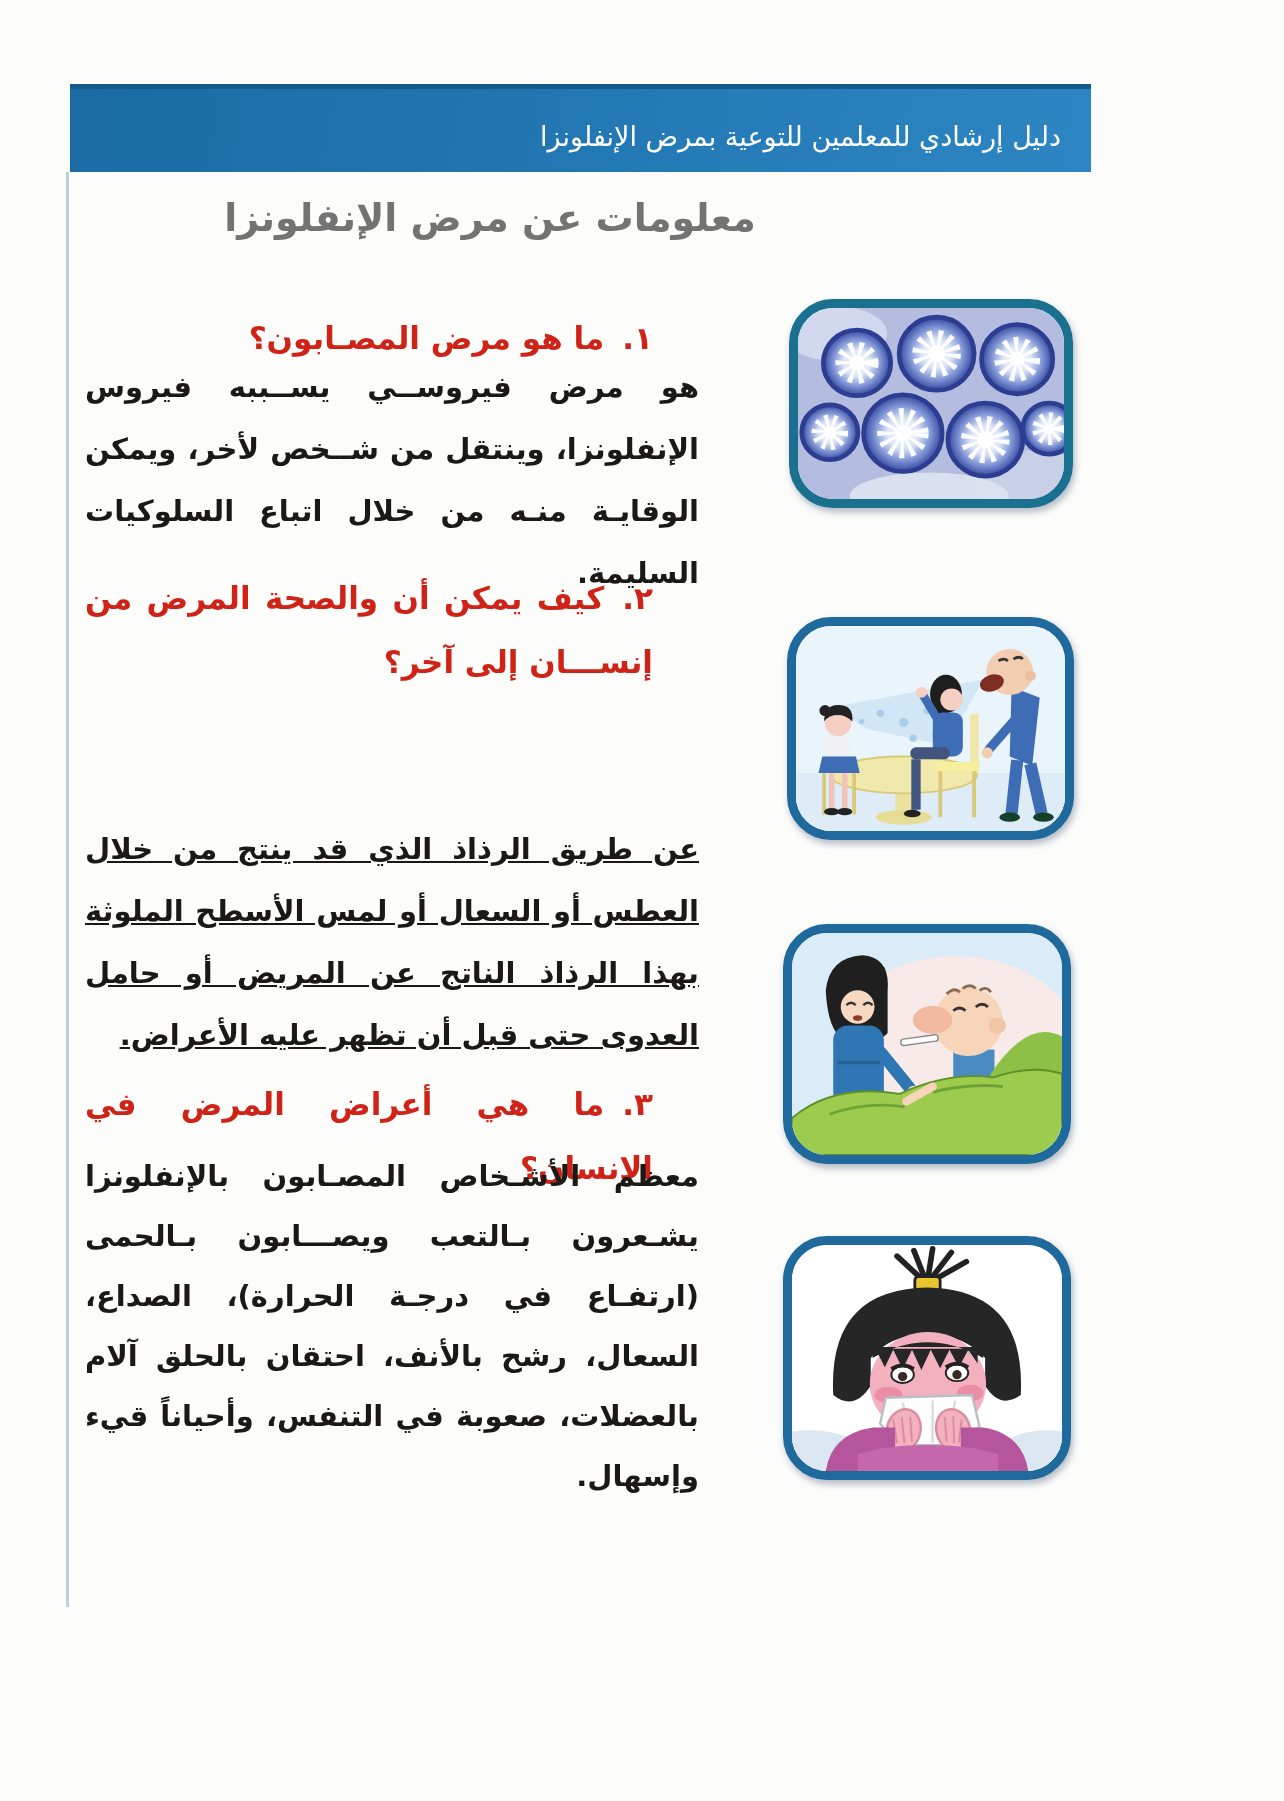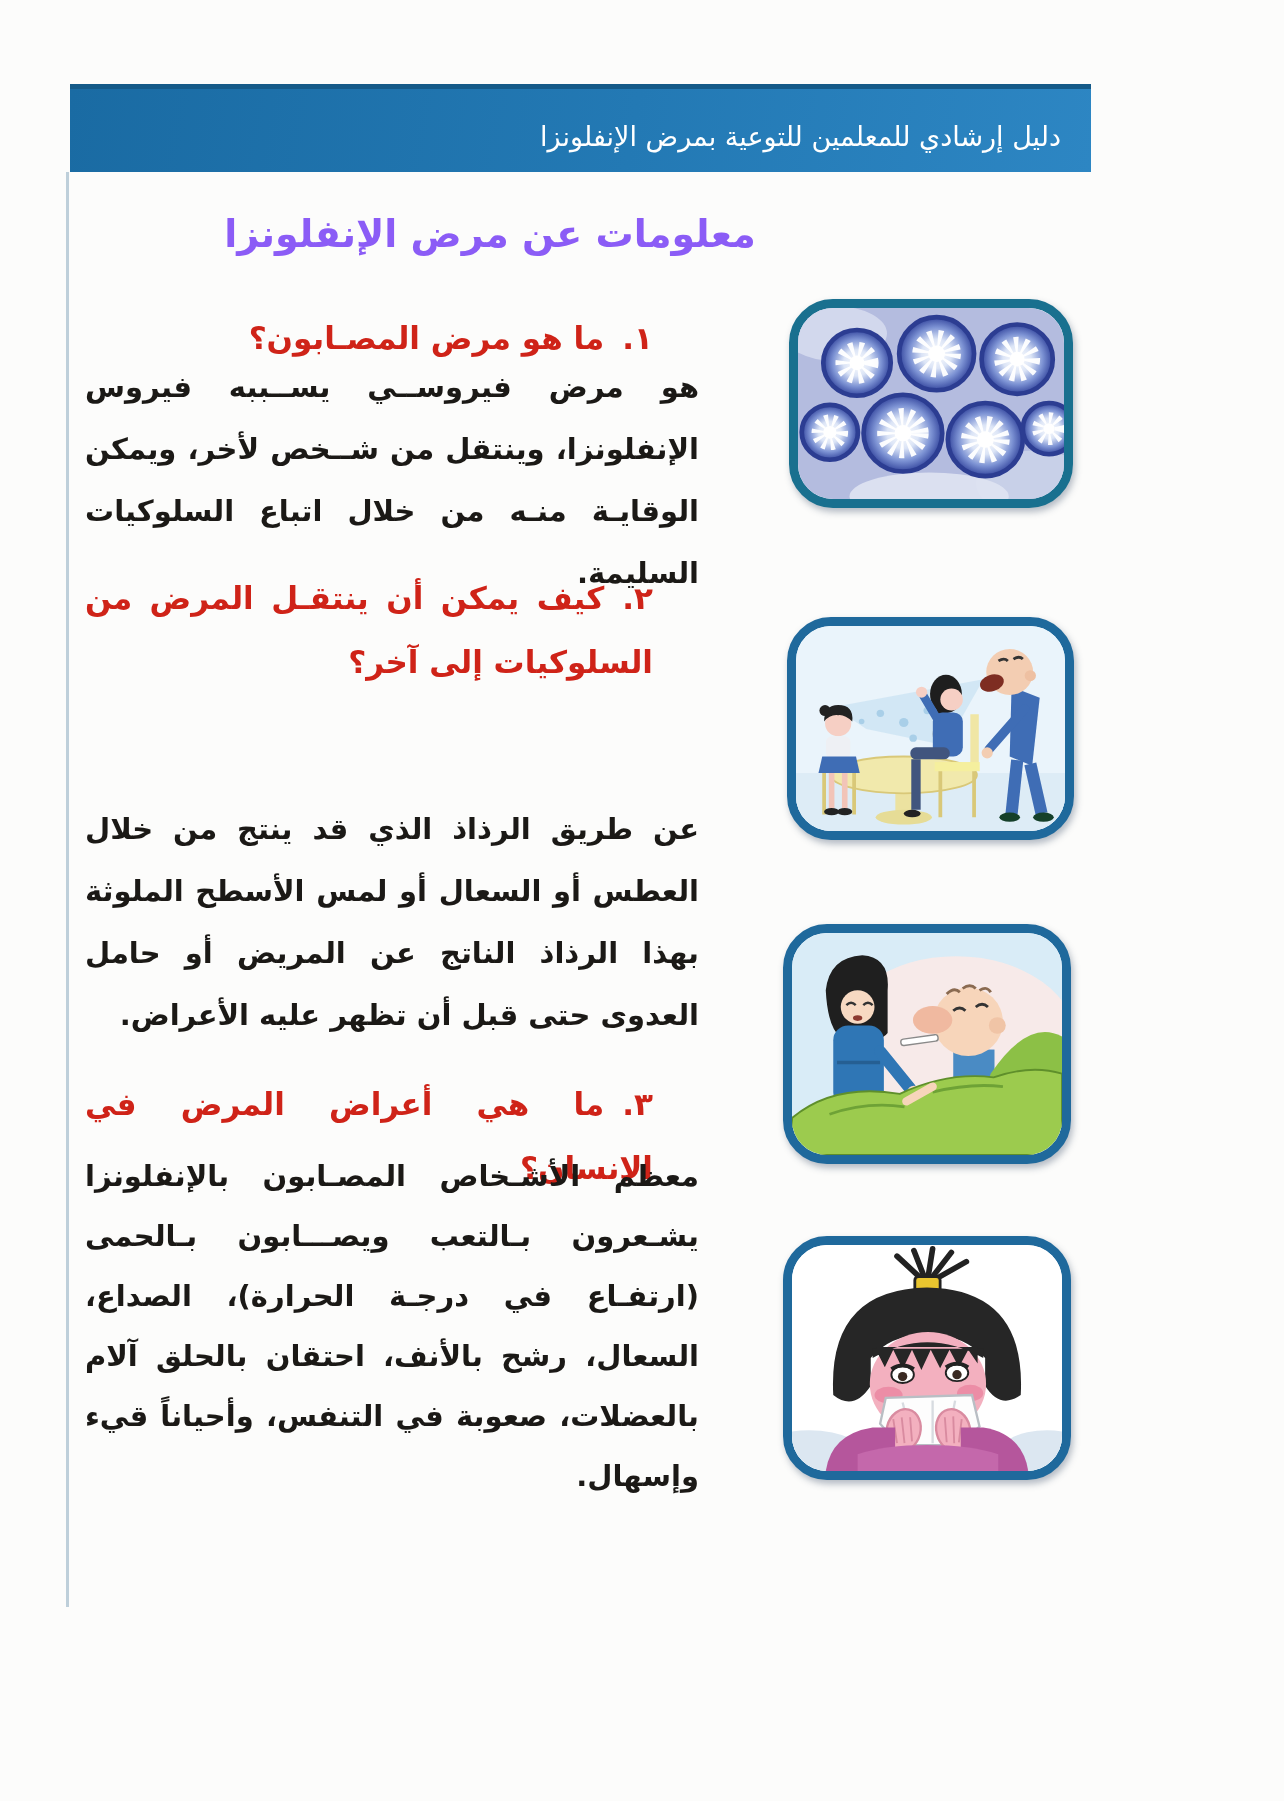--- a/index.html
+++ b/index.html
@@ -13,35 +13,35 @@
     background:linear-gradient(100deg,#1a6ba3 0%,#2379b4 55%,#2d86c3 100%);
     border-top:5px solid #155a88; }
   .header-title { position:absolute; right:30px; top:0; height:100%; line-height:96px;
     color:#ffffff; font-weight:normal; font-size:27px; direction:rtl; white-space:nowrap; }
 
   
   .frame-line { position:absolute; left:66px; top:172px; width:3px; height:1435px;
     background:#a9c0cf; opacity:.75; }
 
   
-  .page-title { position:absolute; left:180px; top:212px; width:620px; text-align:center;
-    font-size:38px; font-weight:bold; color:#8b5cf6; direction:rtl; }
+  .page-title { position:absolute; left:180px; top:196px; width:620px; text-align:center;
+    font-size:38px; font-weight:bold; color:#737373; direction:rtl; }
 
   
   .question { position:absolute; left:85px; width:614px; direction:rtl;
     color:#cf2318; font-weight:bold; font-size:31px; line-height:64px;
     text-align:justify; padding-right:46px; }
   .q-num { margin-left:18px; }
   .answer { position:absolute; left:85px; width:614px; direction:rtl;
     color:#1b1916; font-weight:bold; font-size:29px; line-height:62px;
     text-align:justify; text-justify:inter-word; }
   #q1 { top:306px; }
   #a1 { top:356px; }
   #q2 { top:566px; }
-  #a2 { top:798px; }
+  #a2 { top:818px;text-decoration:underline; }
   #q3 { top:1072px; }
   #a3 { top:1146px; line-height:60px; }
 
   
   .figure { position:absolute; border:9px solid #1f699c; border-radius:44px;
     overflow:hidden; background:#ffffff; box-shadow:2px 4px 7px rgba(40,60,90,.35); }
   .figure svg { display:block; width:100%; height:100%; }
   #fig1 { left:789px; top:299px; width:284px; height:209px; border-color:#19708f; }
   #fig2 { left:787px; top:617px; width:287px; height:223px; }
   #fig3 { left:783px; top:924px; width:288px; height:240px; }
@@ -70,21 +70,21 @@
   <div class="frame-line"></div>
 
   <div class="page-title">معلومات عن مرض الإنفلونزا</div>
 
   <div class="question" id="q1">
     <span class="q-num">١.</span><span>ما هو مرض المصـابون؟</span>
   </div>
   <div class="answer" id="a1">هو مرض فيروســي يســببه فيروس الإنفلونزا، وينتقل من شــخص لأخر، ويمكن الوقايـة منـه من خلال اتباع السلوكيات السليمة.</div>
 
   <div class="question" id="q2">
-    <span class="q-num">٢.</span><span>كيف يمكن أن ينتقـل المرض من السلوكيات إلى آخر؟</span>
+    <span class="q-num">٢.</span><span>كيف يمكن أن والصحة المرض من إنســـان إلى آخر؟</span>
   </div>
   <div class="answer" id="a2">عن طريق الرذاذ الذي قد ينتج من خلال العطس أو السعال أو لمس الأسطح الملوثة بهذا الرذاذ الناتج عن المريض أو حامل العدوى حتى قبل أن تظهر عليه الأعراض.</div>
 
   <div class="question" id="q3">
     <span class="q-num">٣.</span><span>ما هي أعراض المرض في الإنسان؟</span>
   </div>
   <div class="answer" id="a3">معظم الأشـخاص المصـابون بالإنفلونزا يشـعرون بـالتعب ويصـــابون بـالحمى (ارتفـاع في درجـة الحرارة)، الصداع، السعال، رشح بالأنف، احتقان بالحلق آلام بالعضلات، صعوبة في التنفس، وأحياناً قيء وإسهال.</div>
 
   <div class="figure" id="fig1">
     <svg viewBox="0 0 284 209" preserveAspectRatio="none">

